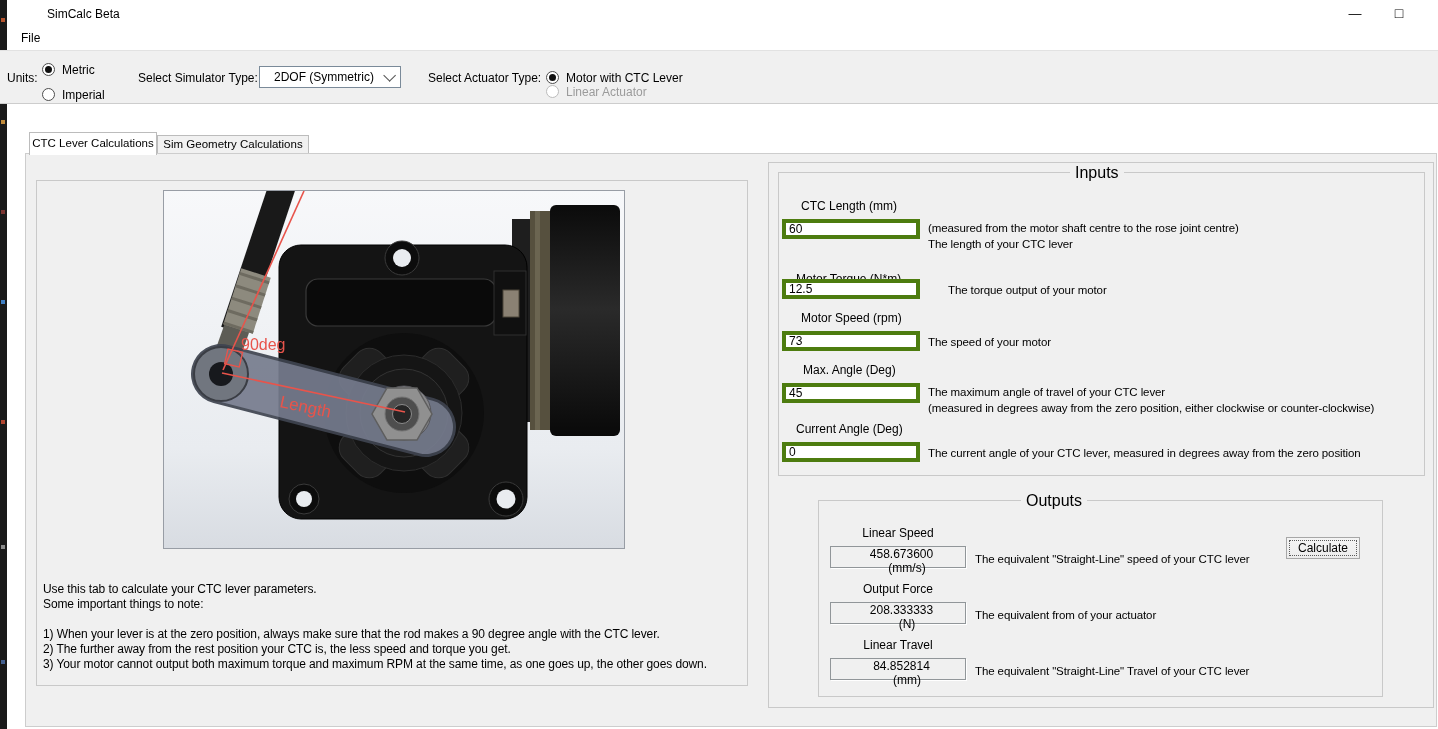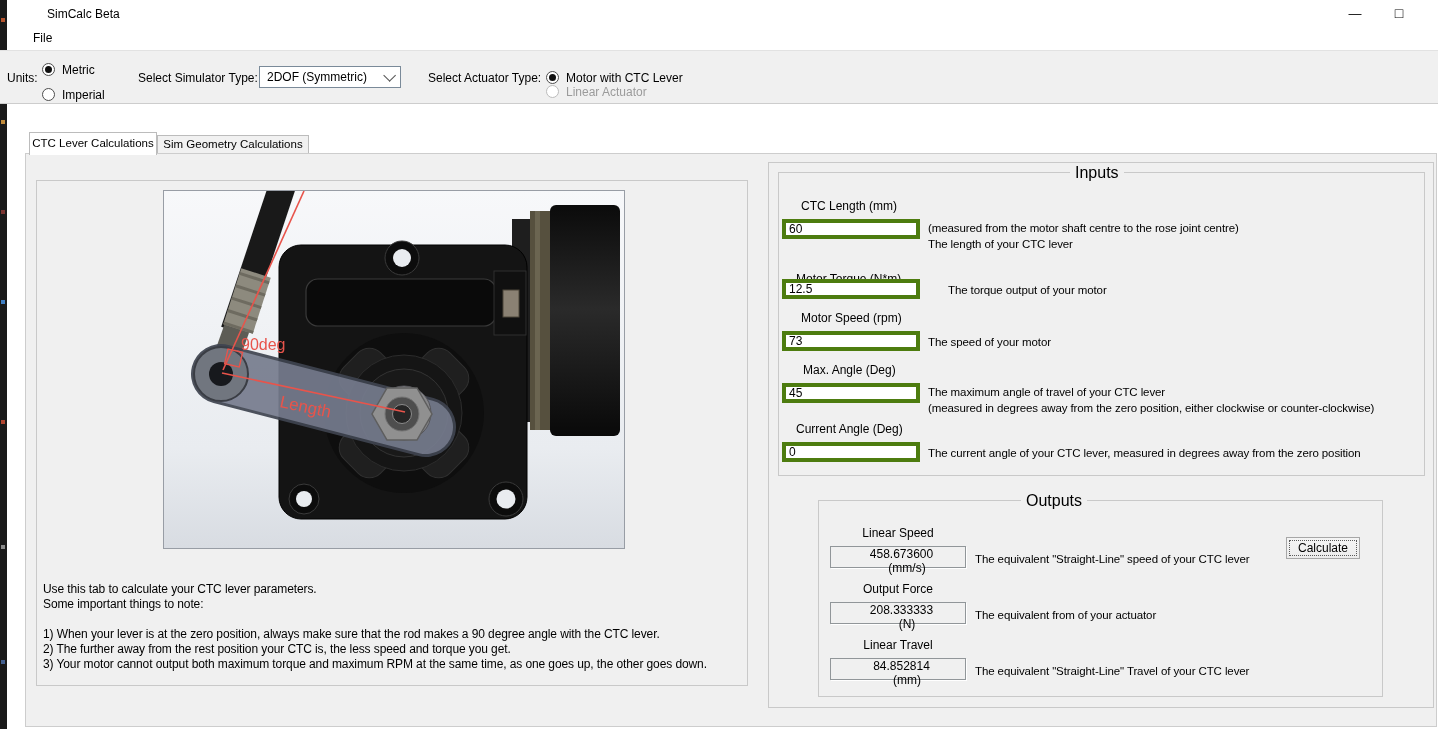--- a/index.html
+++ b/index.html
@@ -15,30 +15,30 @@
   
   #titlebar{left:23px;top:0;width:1231px;height:26px;background:#fff;}
   .title-text{left:24px;top:7px;white-space:nowrap;}
   .winbtn{top:0;width:44px;height:26px;display:flex;align-items:center;justify-content:center;color:#000;}
   .winbtn .glyph{font-size:13px;line-height:13px;}
   #btn-max .glyph{font-size:14px;}
   #btn-close .glyph{font-size:17px;}
 
   
   #menubar{left:7px;top:26px;width:1431px;height:24px;background:#fff;}
-  .menu-item{left:18px;top:3px;padding:2px 8px;}
+  .menu-item{left:6px;top:3px;padding:2px 8px;}
 
   
   #toolbar{left:0;top:50px;width:1438px;height:54px;background:#f0f0f0;border-top:1px solid #e2e2e2;border-bottom:1px solid #cdcdcd;box-sizing:border-box;}
   .radio{width:13px;height:13px;border-radius:50%;border:1px solid #4d4d4d;background:#fff;box-sizing:border-box;}
   .radio.sel::after{content:"";position:absolute;left:2px;top:2px;width:7px;height:7px;border-radius:50%;background:#101010;}
   .radio.dis{border-color:#bcbcbc;}
   .dis-text{color:#9b9b9b;}
   .combo{width:142px;height:22px;background:#fff;border:1px solid #7a8a99;box-sizing:border-box;display:flex;align-items:center;}
-  .combo .val{padding-left:7px;flex:1;white-space:nowrap;overflow:hidden;}
+  .combo .val{padding-left:14px;flex:1;white-space:nowrap;overflow:hidden;}
   .chev{width:8px;height:8px;margin-right:8px;border-right:1.6px solid #555;border-bottom:1.6px solid #555;transform:rotate(45deg) translateY(-3px);}
 
   
   #tabpanel{left:25px;top:153px;width:1412px;height:574px;background:#f0f0f0;border:1px solid #cdcdcd;box-sizing:border-box;}
   .tab{box-sizing:border-box;text-align:center;overflow:hidden;white-space:nowrap;font-size:11.5px;}
   #tab1{left:29px;top:132px;width:128px;height:23px;background:#fff;border:1px solid #bcbcbc;border-bottom:none;z-index:3;padding-top:4px;}
   #tab2{left:157px;top:135px;width:152px;height:18px;background:#f1f1f1;border:1px solid #bcbcbc;border-bottom:none;z-index:1;padding-top:2px;}
 
   .groupbox{border:1px solid #c9c9c9;box-sizing:border-box;background:transparent;}
   .grouptitle{background:#f0f0f0;padding:0 5px;font-size:16px;white-space:nowrap;z-index:2;}

